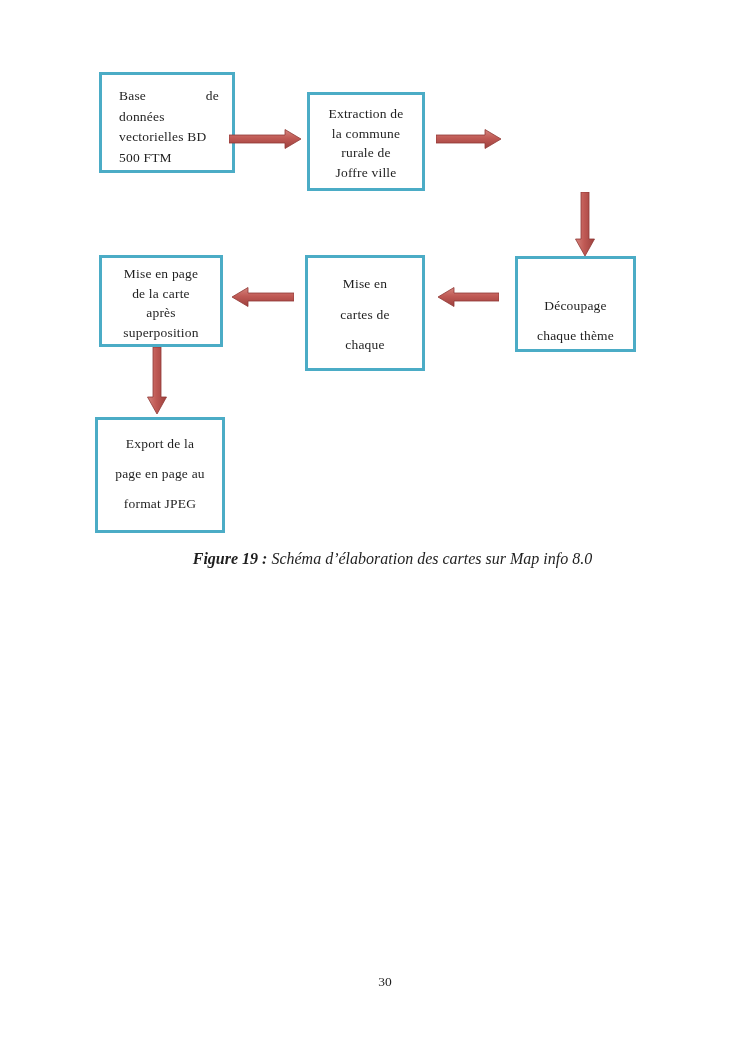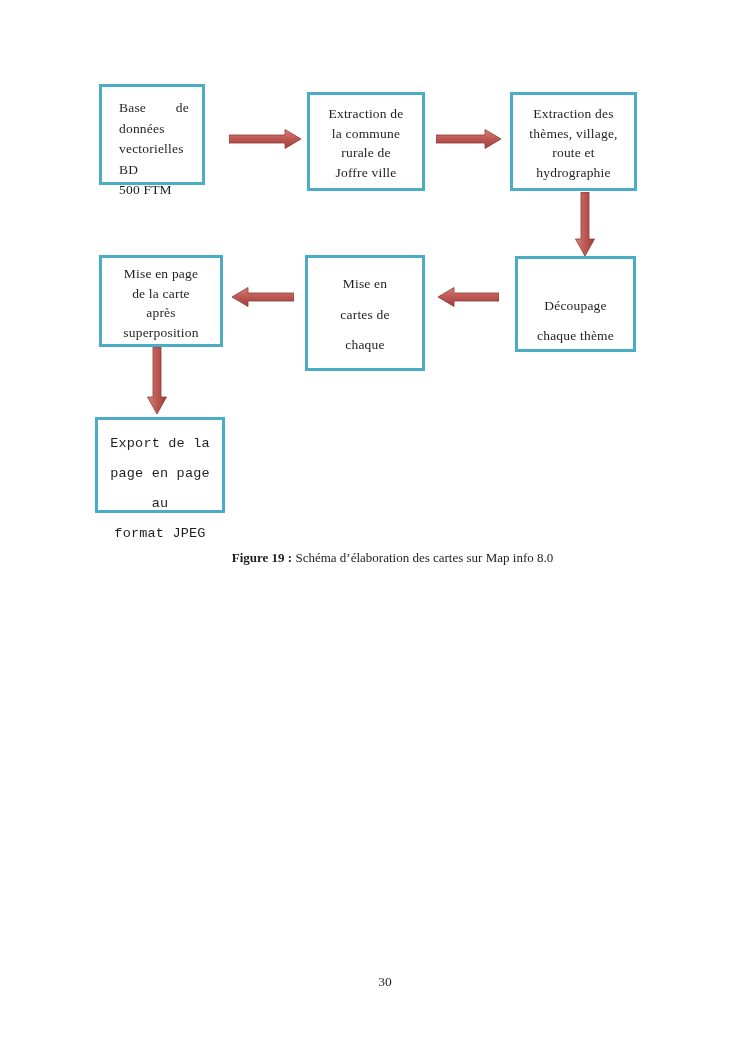--- a/index.html
+++ b/index.html
@@ -15,43 +15,44 @@
   .box {
     position: absolute;
     box-sizing: border-box;
     background: #ffffff;
     border: 3px solid #4bacc6;
     font-size: 13.5px;
     letter-spacing: 0.2px;
   }
   .box .ln { display: block; }
   
-  .b1 { left: 99px; top: 84px; width: 106px; height: 101px;
+  .b1 { left: 99px; top: 72px; width: 136px; height: 101px;
         text-align: left; padding: 11px 13px 0 17px; line-height: 20.5px; }
   .b1 .jline { text-align: justify; text-align-last: justify; }
   .b2 { left: 307px; top: 92px; width: 118px; height: 99px;
         text-align: center; padding-top: 9px; line-height: 19.5px; }
   .b3 { left: 510px; top: 92px; width: 127px; height: 99px;
         text-align: center; padding-top: 9px; line-height: 19.5px; }
   .b4 { left: 99px; top: 255px; width: 124px; height: 92px;
         text-align: center; padding-top: 6px; line-height: 19.5px; }
   .b5 { left: 305px; top: 255px; width: 120px; height: 116px;
         text-align: center; padding-top: 11px; line-height: 30.5px; }
   .b6 { left: 515px; top: 256px; width: 121px; height: 96px;
         text-align: center; padding-top: 32px; line-height: 30px; }
-  .b7 { left: 95px; top: 417px; width: 130px; height: 96px;
-        text-align: center; padding-top: 9px; line-height: 30px; font-family: Liberation Mono, monospace; }
+  .b7 { left: 95px; top: 417px; width: 130px; height: 116px;
+        text-align: center; padding-top: 9px; line-height: 30px; }
 
   .arrow { position: absolute; }
 
   .caption {
     position: absolute;
     left: 40px; right: 0; top: 550px;
     text-align: center;
-    font-size: 13px;
+    font-size: 16px;
+    font-style: italic;
   }
   .caption .cap-label { font-weight: bold; }
 
   .body-text {
     position: absolute;
     left: 92px; top: 591px; width: 596px;
     font-size: 13.8px;
     line-height: 31px;
     text-align: justify;
     text-indent: 45px;
@@ -92,26 +93,20 @@
     <span class="ln">500 FTM</span>
   </div>
 
   <div class="box b2">
     <span class="ln">Extraction de</span>
     <span class="ln">la commune</span>
     <span class="ln">rurale de</span>
     <span class="ln">Joffre ville</span>
   </div>
 
-  <div class="box b3">
-    <span class="ln">Extraction des</span>
-    <span class="ln">thèmes, village,</span>
-    <span class="ln">route et</span>
-    <span class="ln">hydrographie</span>
-  </div>
 
   <div class="box b4">
     <span class="ln">Mise en page</span>
     <span class="ln">de la carte</span>
     <span class="ln">après</span>
     <span class="ln">superposition</span>
   </div>
 
   <div class="box b5">
     <span class="ln">Mise en</span>

